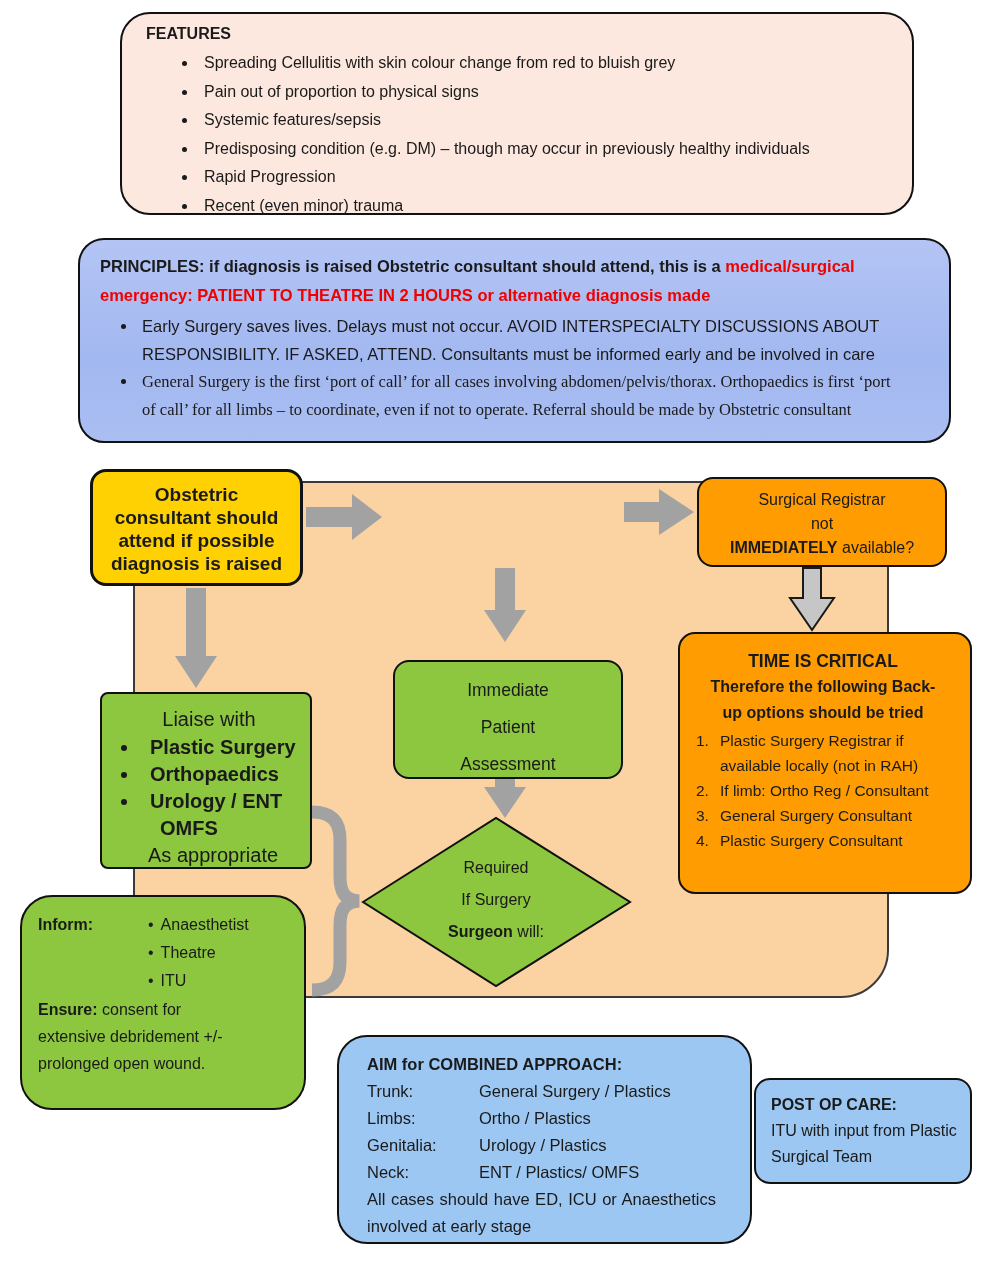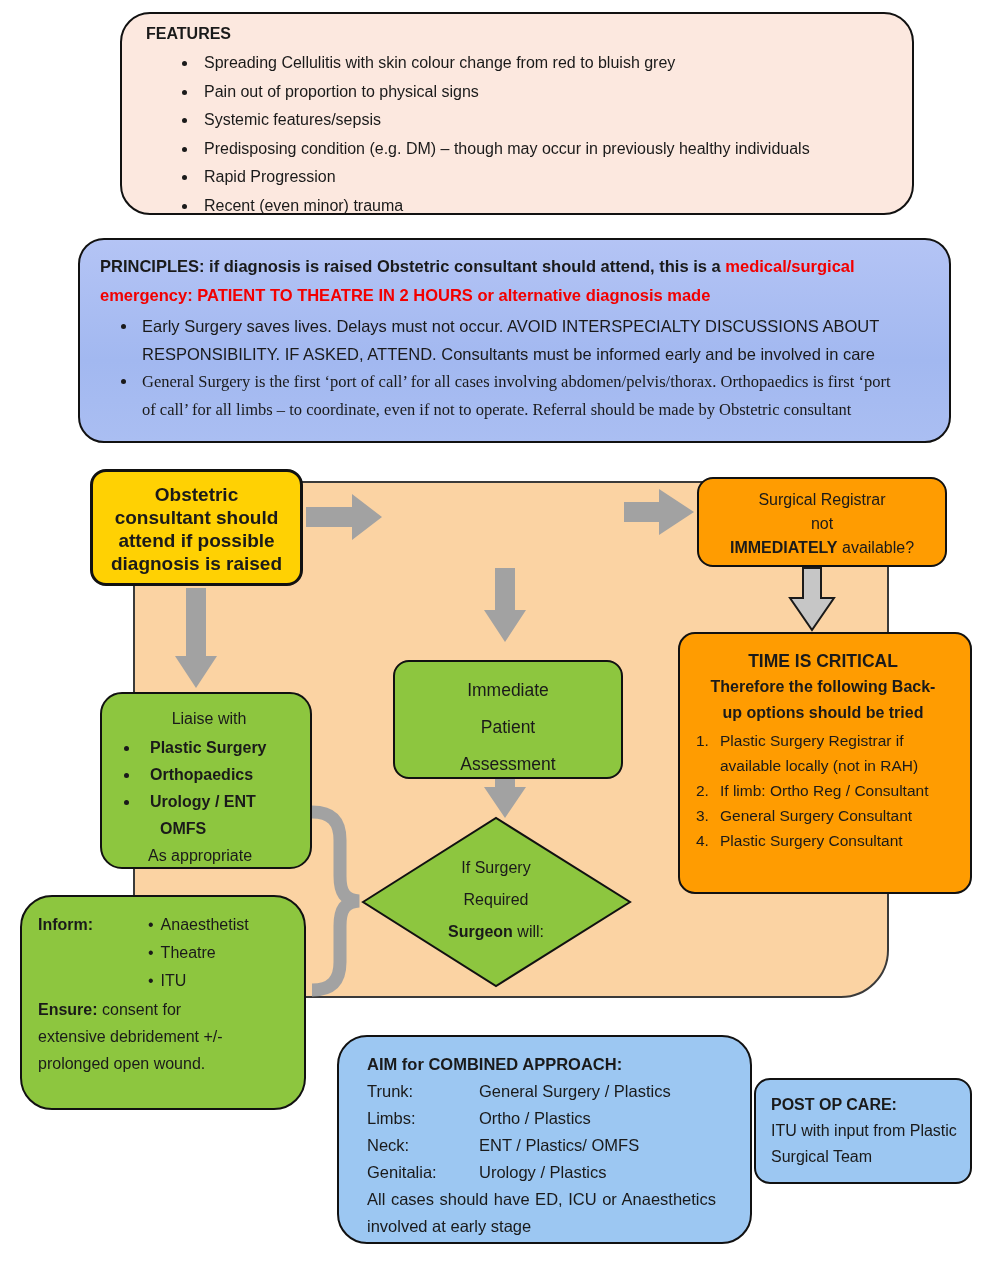--- a/index.html
+++ b/index.html
@@ -41,21 +41,21 @@
   .assessment{left:393px;top:660px;width:230px;height:119px;background:#8dc63f;
     border-radius:16px;font-weight:normal;font-size:17.5px;line-height:37px;padding-top:10px;}
   .critical{left:678px;top:632px;width:294px;height:262px;background:#ff9c01;
     border-radius:17px;padding:14px 20px 0 16px;text-align:center;}
   .critical-title{font-weight:bold;font-size:17.5px;line-height:26px;}
   .critical-sub{font-weight:bold;font-size:16px;line-height:26px;width:232px;margin:0 auto;}
   .critical-list{text-align:left;margin-top:2px;}
   .critical-item{display:flex;font-size:15.5px;line-height:25px;}
   .critical-item .num{width:24px;flex:none;}
   .liaise{left:100px;top:692px;width:212px;height:177px;background:#8dc63f;
-    border-radius:22px;font-size:16px;text-align:left;padding:12px 8px 0 14px;}
+    border-radius:8px;font-size:20px;text-align:left;padding:12px 8px 0 14px;}
   .liaise-intro{text-align:center;line-height:26px;}
   .liaise ul{margin:2px 0 0 0;padding-left:24px;}
   .liaise li{font-weight:bold;line-height:27px;padding-left:10px;}
   .liaise-extra{font-weight:bold;line-height:27px;margin-left:44px;}
   .liaise-outro{line-height:27px;margin-left:32px;}
   .inform{left:20px;top:895px;width:286px;height:215px;background:#8dc63f;
     border-radius:32px;font-size:16px;text-align:left;padding:14px 16px 0 16px;}
   .inform-row{display:flex;}
   .inform-label{font-weight:bold;width:92px;flex:none;line-height:28px;}
   .inform-label b{font-weight:bold;}
@@ -177,42 +177,42 @@
       <ul>
         <li>Anaesthetist</li>
         <li>Theatre</li>
         <li>ITU</li>
       </ul>
     </div>
     <div class="inform-ensure"><b>Ensure:</b><span> consent for extensive debridement +/- prolonged open wound.</span></div>
   </div>
 
   <div class="abs diamond-text">
+    <div>Required</div>
     <div>If Surgery</div>
-    <div>Required</div>
     <div><b>Surgeon</b><span> will:</span></div>
   </div>
 
   <div class="abs aim">
     <div class="aim-title">AIM for COMBINED APPROACH:</div>
     <div class="aim-row">
         <span class="aim-label">Trunk:</span>
         <span>General Surgery / Plastics</span>
       </div>
     <div class="aim-row">
         <span class="aim-label">Limbs:</span>
         <span>Ortho / Plastics</span>
       </div>
     <div class="aim-row">
+        <span class="aim-label">Genitalia:</span>
+        <span>Urology / Plastics</span>
+      </div>
+    <div class="aim-row">
         <span class="aim-label">Neck:</span>
         <span>ENT / Plastics/ OMFS</span>
-      </div>
-    <div class="aim-row">
-        <span class="aim-label">Genitalia:</span>
-        <span>Urology / Plastics</span>
       </div>
     <div class="aim-footer">All cases should have ED, ICU or Anaesthetics involved at early stage</div>
   </div>
 
   <div class="abs postop">
     <div class="postop-title">POST OP CARE:</div>
     <div class="postop-body">ITU with input from Plastic Surgical Team</div>
   </div>
 
 </div>

